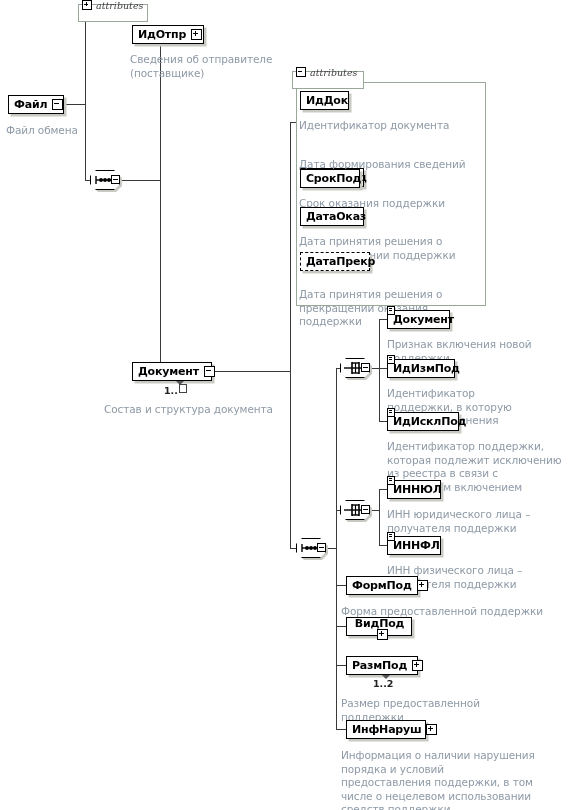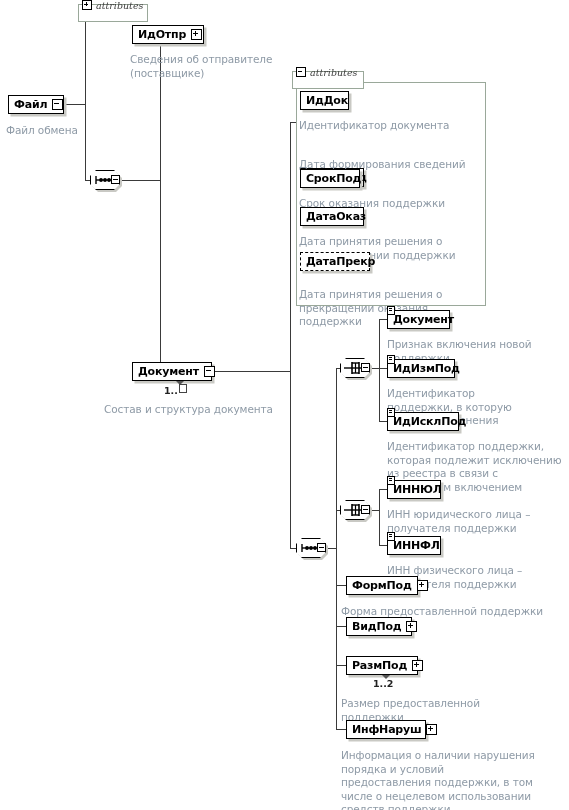--- a/index.html
+++ b/index.html
@@ -287,21 +287,21 @@
     <span class="nm">ИННФЛ</span>
   </div>
   <div class="ann" style="left:387px; top:558px; width:150px;">ИНН физического лица – получателя поддержки</div>
 
   <div class="node" style="left:346px; top:576px; width:72px;">
     <span class="nm">ФормПод</span>
     <span class="pm plus"></span>
   </div>
   <div class="ann" style="left:341px; top:599px; width:210px;">Форма предоставленной поддержки</div>
 
-  <div class="node" style="left:346px; top:617px; width:66px;">
+  <div class="node" style="left:346px; top:617px; width:66px;flex-direction:column;">
     <span class="nm">ВидПод</span>
     <span class="pm plus"></span>
   </div>
 
   <div class="node" style="left:346px; top:656px; width:72px;">
     <span class="nm">РазмПод</span>
     <span class="pm plus"></span>
   </div>
   <div class="occ" style="left:382px; top:675px;"></div>
   <div class="card" style="left:373px; top:678px;">1..2</div>

